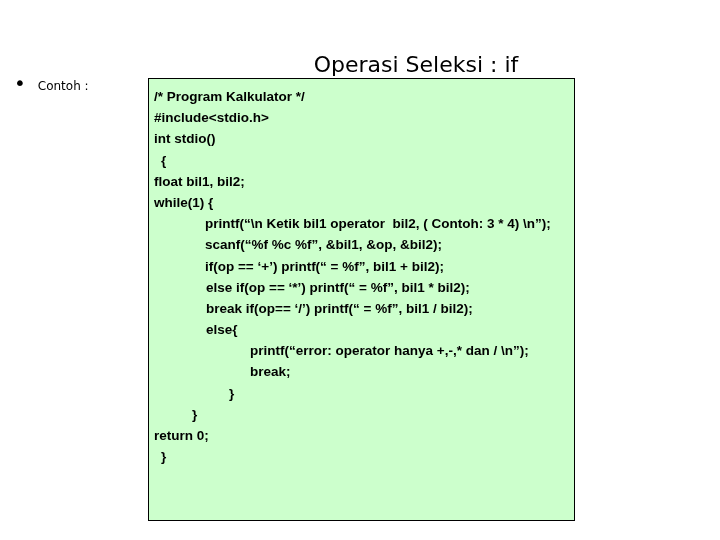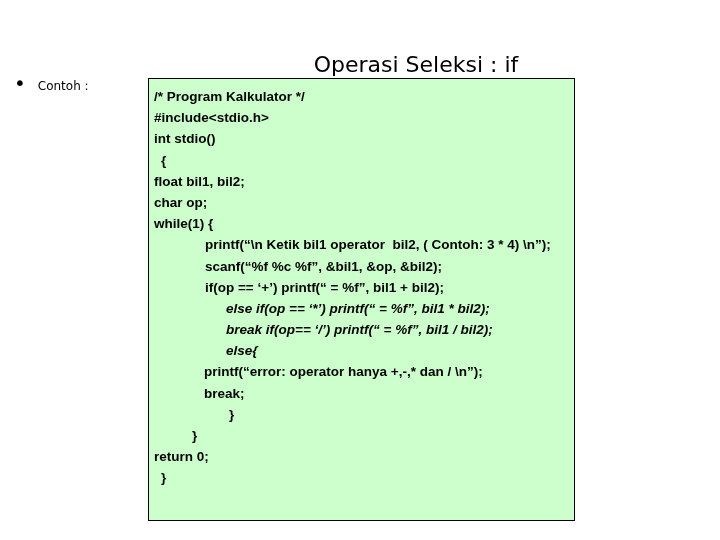--- a/index.html
+++ b/index.html
@@ -82,43 +82,42 @@
     line-height: 21.2px;
     color: #000000;
     white-space: pre;
     padding-left: 5px;
     height: 21.2px;
   }
   .ind-0  { padding-left: 5px; }
   .ind-05 { padding-left: 12px; }
   .ind-1  { }
   .ind-2  { padding-left: 56px; }
-  .ind-2b { padding-left: 77px; font-style: italic; }
-  .ind-3  { padding-left: 55px; }
+  .ind-2b { padding-left: 57px; }
+  .ind-3  { padding-left: 101px; }
   .ind-br2{ padding-left: 80px; }
   .ind-br1{ padding-left: 43px; }
 </style>
 </head>
 <body style="background: rgb(255, 255, 255);">
 
 <div class="slide-title">Operasi Seleksi : if</div>
 
 <div class="bullet-row">
   <span class="bullet-dot">•</span>
   <span class="bullet-label">Contoh :</span>
 </div>
 
 <div class="code-box" style="background: rgb(204, 255, 204); border-color: rgb(0, 0, 0);">
   <div class="code-list">
       <div class="code-line ind-0">/* Program Kalkulator */</div>
       <div class="code-line ind-0">#include&lt;stdio.h&gt;</div>
       <div class="code-line ind-0">int stdio()</div>
       <div class="code-line ind-05">{</div>
       <div class="code-line ind-1">float bil1, bil2;</div>
-      <div class="code-line ind-1">char op;</div>
       <div class="code-line ind-1">while(1) {</div>
       <div class="code-line ind-2">printf(“\n Ketik bil1 operator  bil2, ( Contoh: 3 * 4) \n”);</div>
       <div class="code-line ind-2">scanf(“%f %c %f”, &amp;bil1, &amp;op, &amp;bil2);</div>
       <div class="code-line ind-2">if(op == ‘+’) printf(“ = %f”, bil1 + bil2);</div>
       <div class="code-line ind-2b">else if(op == ‘*’) printf(“ = %f”, bil1 * bil2);</div>
       <div class="code-line ind-2b">break if(op== ‘/’) printf(“ = %f”, bil1 / bil2);</div>
       <div class="code-line ind-2b">else{</div>
       <div class="code-line ind-3">printf(“error: operator hanya +,-,* dan / \n”);</div>
       <div class="code-line ind-3">break;</div>
       <div class="code-line ind-br2">}</div>

